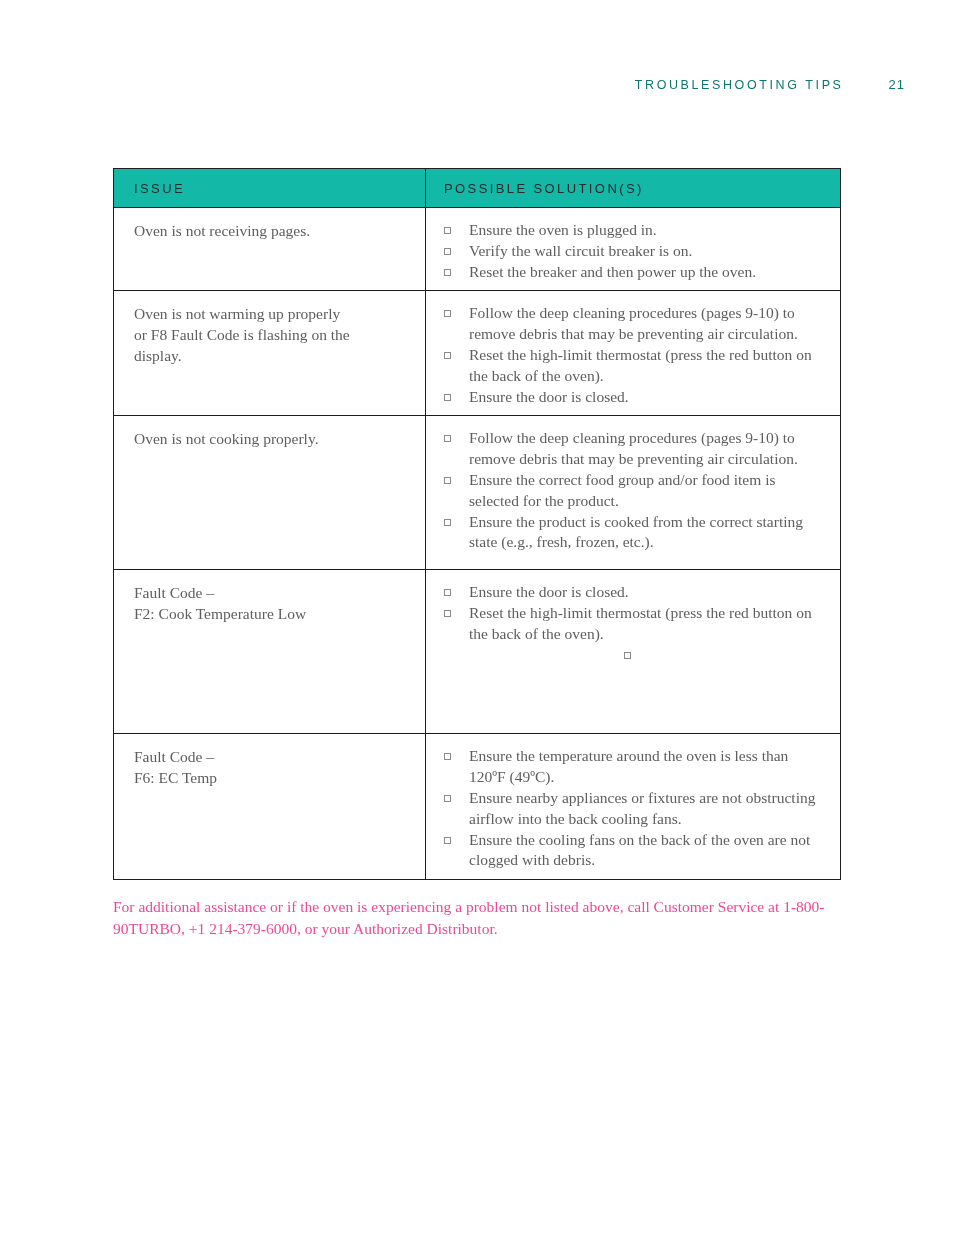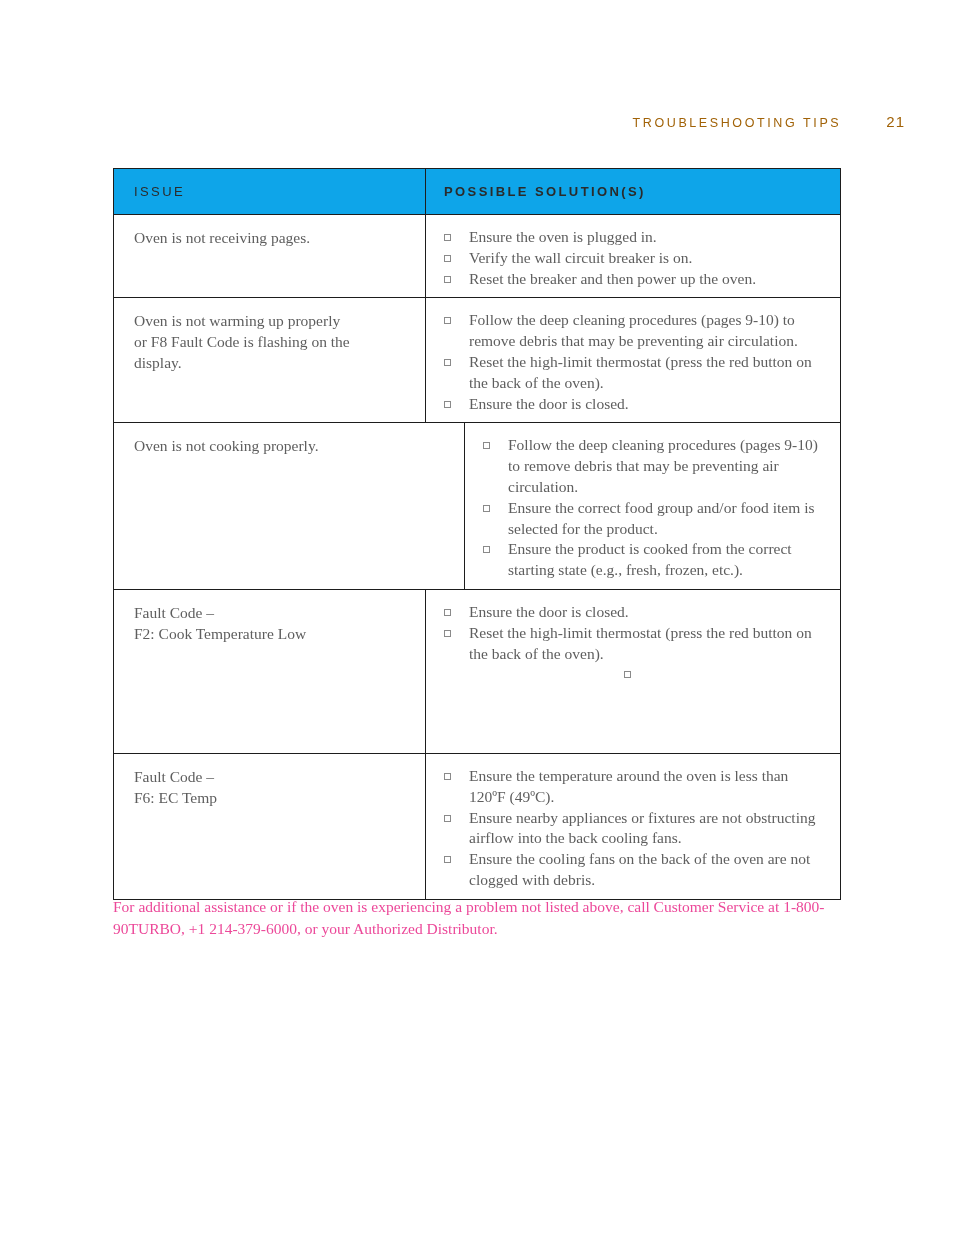--- a/index.html
+++ b/index.html
@@ -9,53 +9,53 @@
     width:954px; height:1235px;
     background:#ffffff;
     font-family:"Liberation Serif", serif;
     overflow:hidden;
   }
   
   .page-header {
     position:absolute; top:77px; left:113px; right:49px;
     display:flex; justify-content:flex-end; align-items:baseline;
     font-family:"Liberation Sans", sans-serif;
-    color:#a16207;
+    color:#0f766e;
   }
   .page-header .title {
     font-size:12.5px; letter-spacing:2.6px;
   }
   .page-header .pagenum {
-    font-size:15px; letter-spacing:1px; margin-left:45px;margin-top:36px;
+    font-size:13px; letter-spacing:1px; margin-left:45px;
   }
   
   .tbl {
     position:absolute; left:113px; top:168px; width:728px;
     border:1.5px solid #1d1d1d;
     color:#5e5e5e;
   }
   .tbl-head {
     display:grid; grid-template-columns:311px 1fr;
-    background:#0ea5e9;
+    background:#14b8a6;
     border-bottom:1.5px solid #1d1d1d;
-    height:46px;
+    height:39px;
     font-family:"Liberation Sans", sans-serif;
     color:#2b2b2b;
     font-size:13px; letter-spacing:2.4px;
   }
   .th { display:flex; align-items:center; padding-left:20px; }
-  .th.solutions { padding-left:18px; border-left:1.5px solid #1d1d1d;font-weight:bold; }
+  .th.solutions { padding-left:18px; border-left:1.5px solid #1d1d1d; }
   .row {
     display:grid; grid-template-columns:311px 1fr;
     border-bottom:1.5px solid #1d1d1d;
   }
   .tbl-body .row:last-child { border-bottom:none; }
   .tbl-body .row:nth-child(1) { min-height:83px; }
   .tbl-body .row:nth-child(2) { min-height:124px; }
-  .tbl-body .row:nth-child(3) { min-height:154px;gap:39px; }
+  .tbl-body .row:nth-child(3) { min-height:154px; }
   .tbl-body .row:nth-child(4) { min-height:164px; }
   .tbl-body .row:nth-child(5) { min-height:142px; }
   .issue-cell {
     padding:13px 16px 10px 20px;
     font-size:15.5px; line-height:20.8px;
     white-space:pre-line;
   }
   .sol-cell {
     border-left:1.5px solid #1d1d1d;
     padding:12px 0 8px 0;

